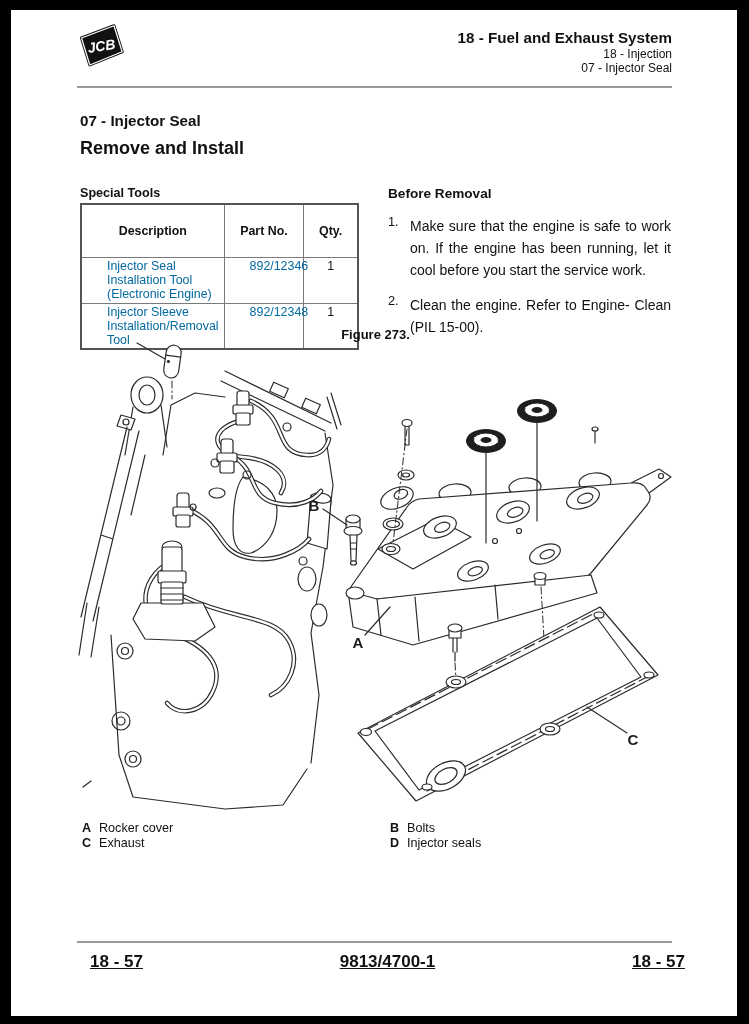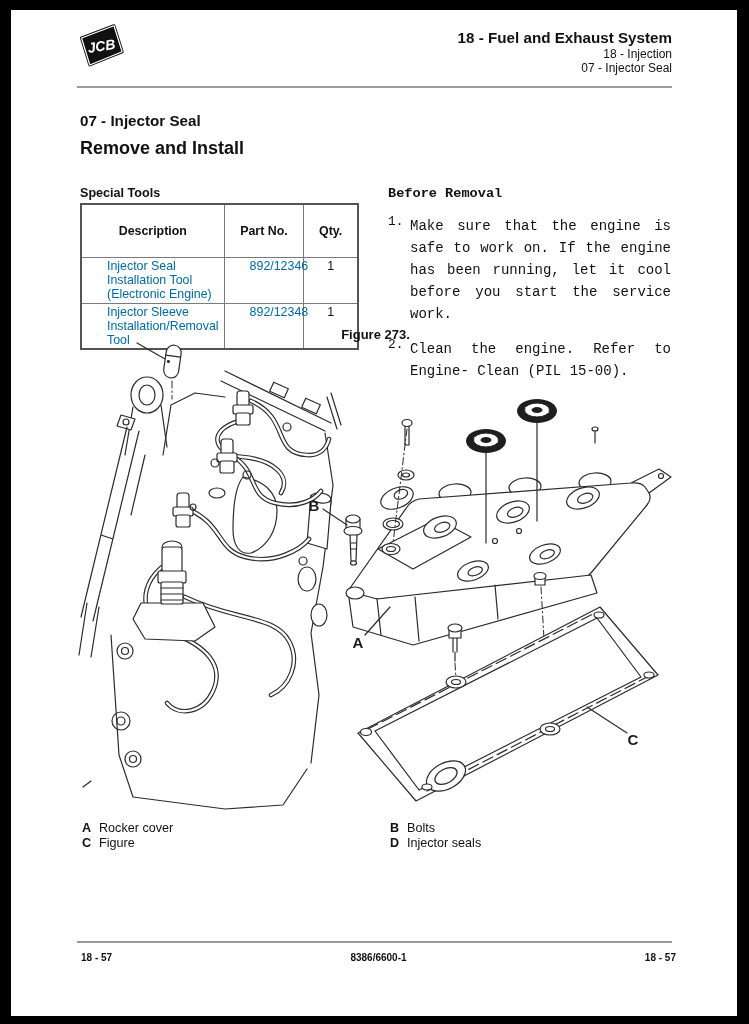--- a/index.html
+++ b/index.html
@@ -26,38 +26,38 @@
   table{border:2px solid #545454;}
   th{font-size:12.4px;font-weight:bold;text-align:center;padding:19px 2px;}
   td{font-size:12.4px;padding:1px 3px;vertical-align:top;line-height:14.2px;}
   .c-desc{width:140px;}
   .c-part{width:78px;}
   .c-qty{width:53px;}
   .blue{color:#0369a1;padding-left:25px;}
   .center{text-align:center;margin-top:23px;}
 
   
-  #before{left:388px;top:186px;width:283px;font-family:Liberation Mono, monospace;}
+  #before{left:388px;top:186px;width:283px;}
   #before h3{margin:0 0 14px 0;font-size:13.6px;font-weight:bold;}
   .step{display:flex;margin-bottom:13px;}
   .step .num{width:22px;flex:0 0 22px;font-size:12.8px;line-height:14.5px;}
   .step .txt{flex:1;font-size:14px;line-height:22px;text-align:justify;}
 
   
   #fig-caption{left:300px;top:327px;width:151px;text-align:center;font-size:13px;font-weight:bold;}
   #figure-svg{left:75px;top:335px;}
 
   
   #legend{left:82px;top:822px;width:590px;display:grid;grid-template-columns:308px 1fr;row-gap:1px;}
   .leg-item{display:flex;font-size:12.6px;line-height:13.5px;}
   .leg-key{font-weight:bold;width:17px;flex:0 0 17px;}
 
   
   #ftr-rule{left:77px;top:941px;width:595px;}
-  #footer{left:81px;top:952px;width:595px;display:flex;font-size:10px;font-weight:bold;}
+  #footer{left:90px;top:952px;width:595px;display:flex;font-size:17px;font-weight:bold;text-decoration:underline;}
   #footer .fl{flex:1;text-align:left;}
   #footer .fc{flex:1;text-align:center;}
   #footer .fr{flex:1;text-align:right;}
 
   
   .ln{fill:none;stroke:#2b2b2b;stroke-width:1.2;stroke-linejoin:round;stroke-linecap:round;}
   .wf{fill:#fff;stroke:#2b2b2b;stroke-width:1.2;stroke-linejoin:round;stroke-linecap:round;}
   .pipe-o{fill:none;stroke:#2b2b2b;stroke-width:4.6;stroke-linecap:round;}
   .pipe-i{fill:none;stroke:#fff;stroke-width:2.3;stroke-linecap:round;}
   .dd{stroke-dasharray:7 3 1.5 3;stroke-width:1;}
@@ -349,27 +349,27 @@
     <div class="leg-item">
       <span class="leg-key">A</span>
       <span>Rocker cover</span>
     </div>
     <div class="leg-item">
       <span class="leg-key">B</span>
       <span>Bolts</span>
     </div>
     <div class="leg-item">
       <span class="leg-key">C</span>
-      <span>Figure</span>
+      <span>Exhaust</span>
     </div>
     <div class="leg-item">
       <span class="leg-key">D</span>
       <span>Injector seals</span>
     </div>
   </div>
 
   <div id="ftr-rule" class="abs rule"></div>
   <div id="footer" class="abs">
     <span class="fl">18 - 57</span>
-    <span class="fc">8386/6600-1</span>
+    <span class="fc">9813/4700-1</span>
     <span class="fr">18 - 57</span>
   </div>
 </div>
 
 </body></html>

